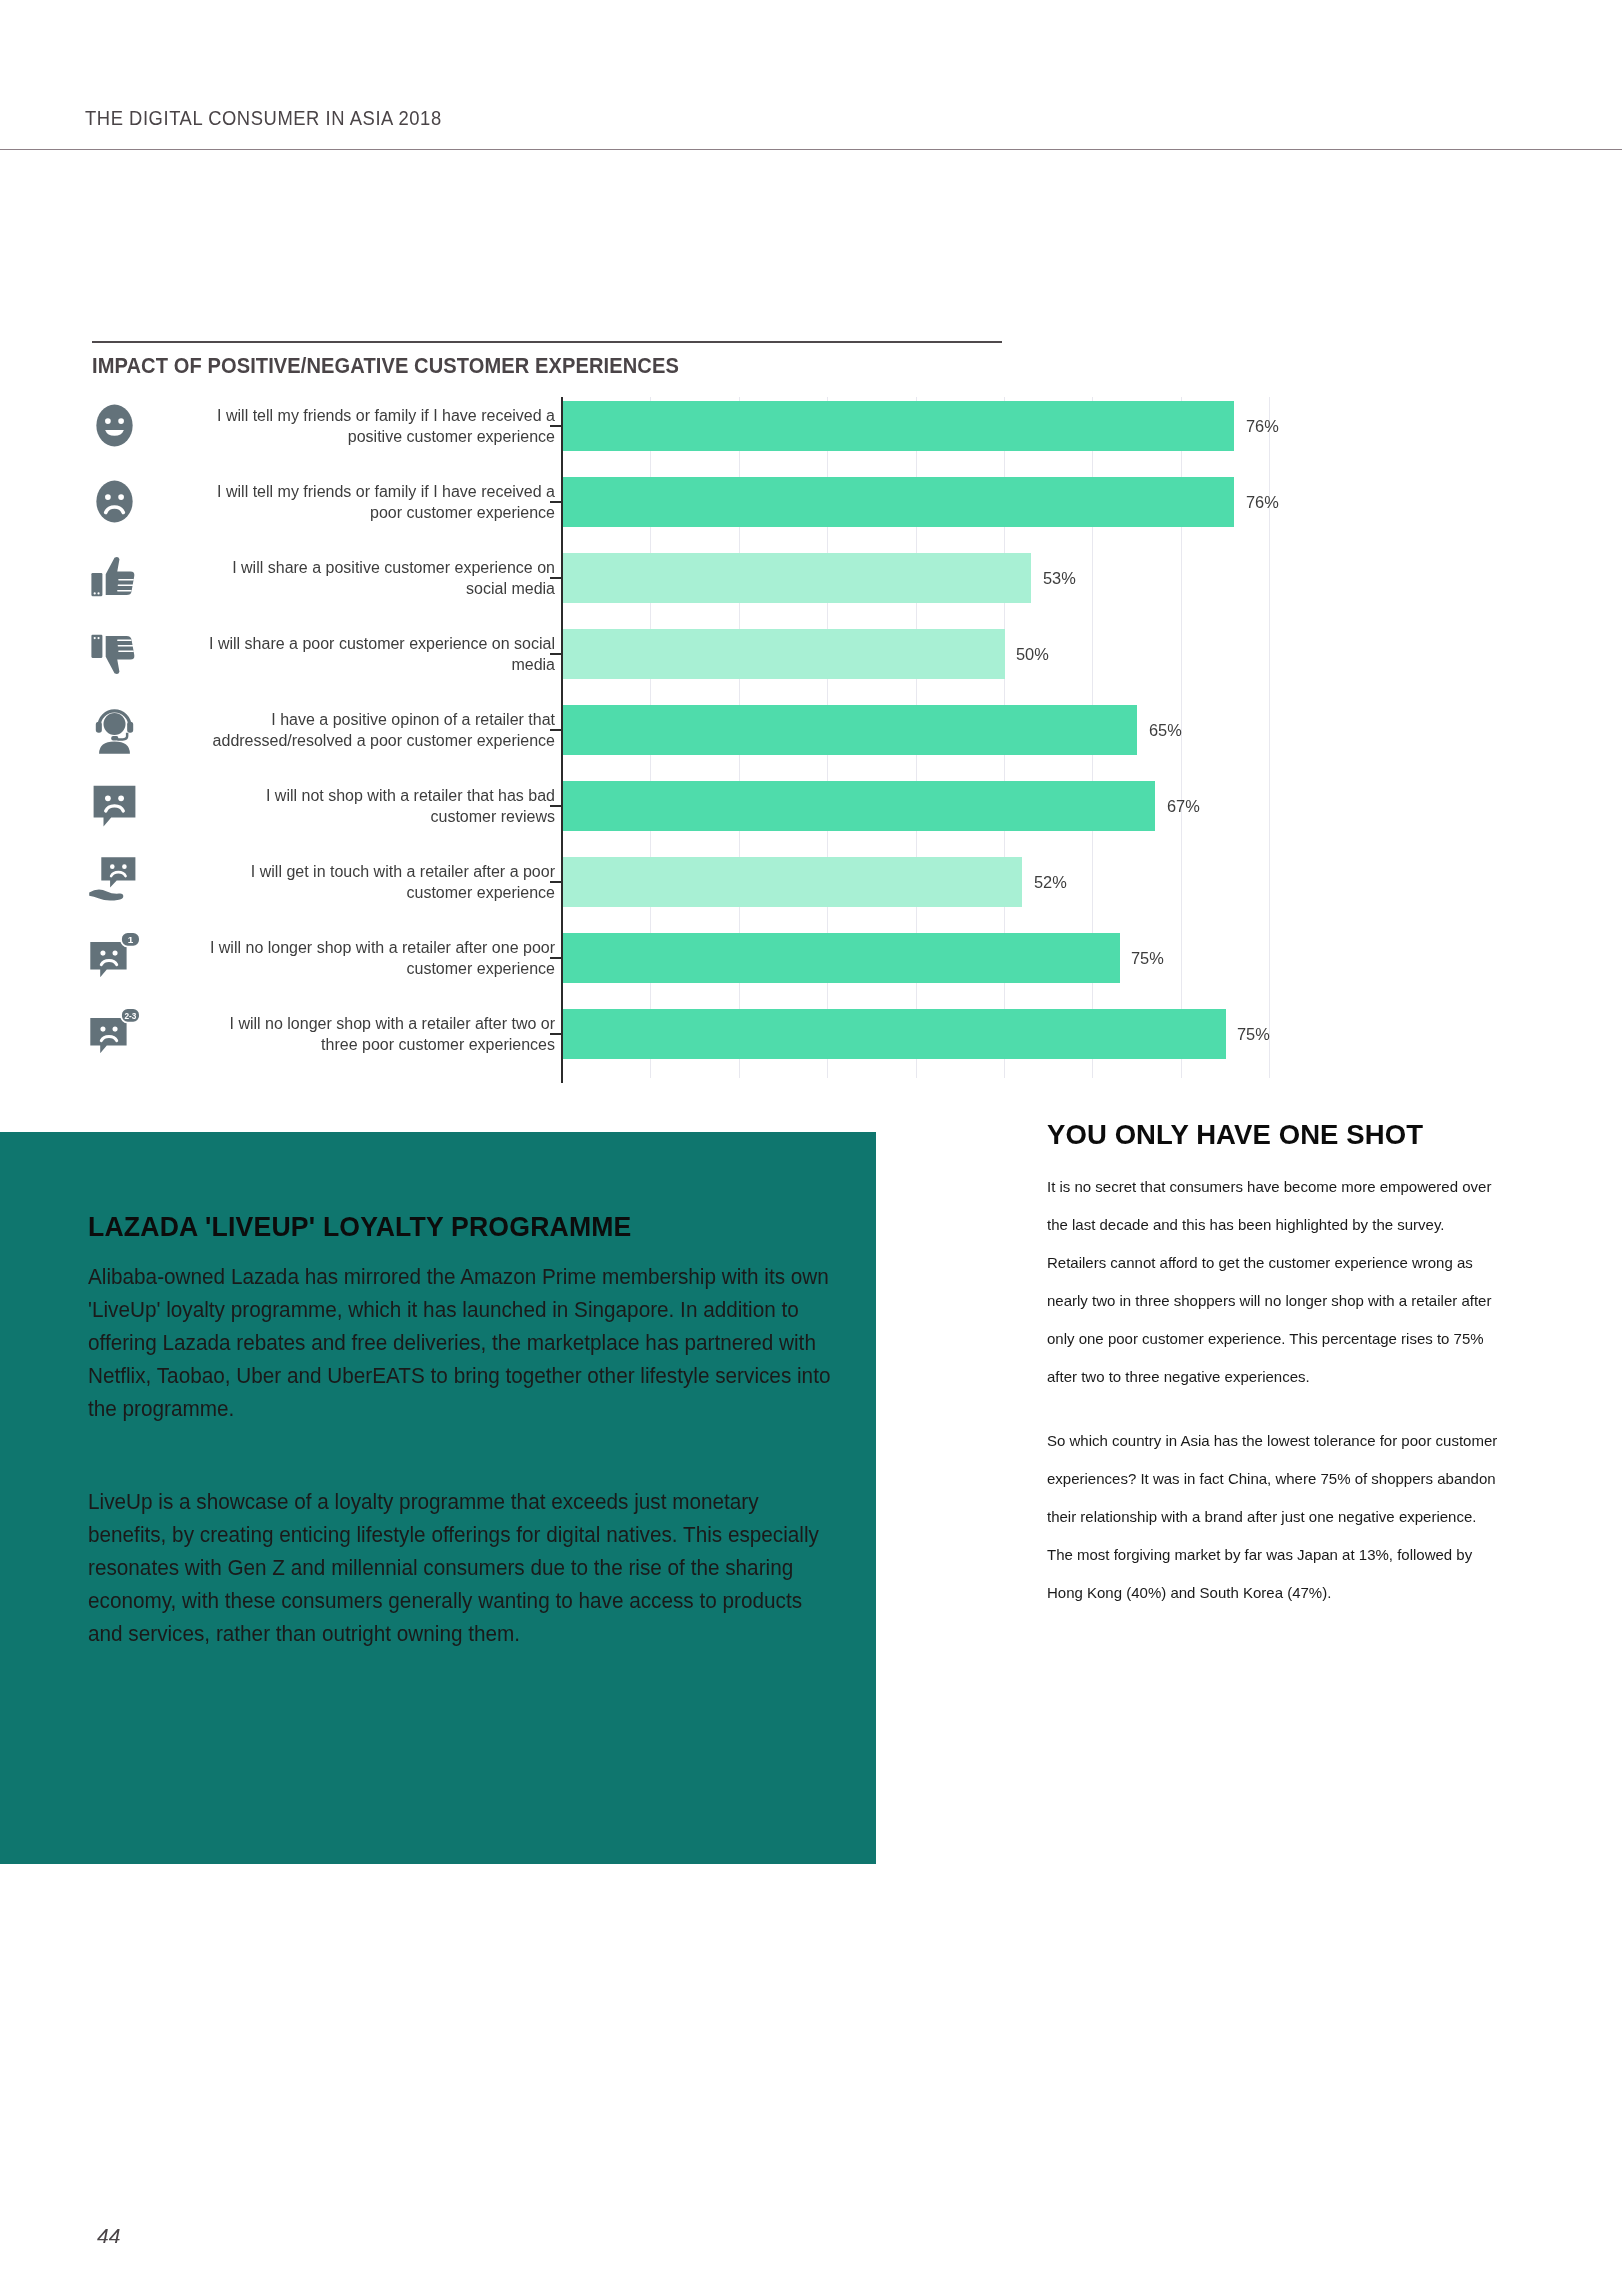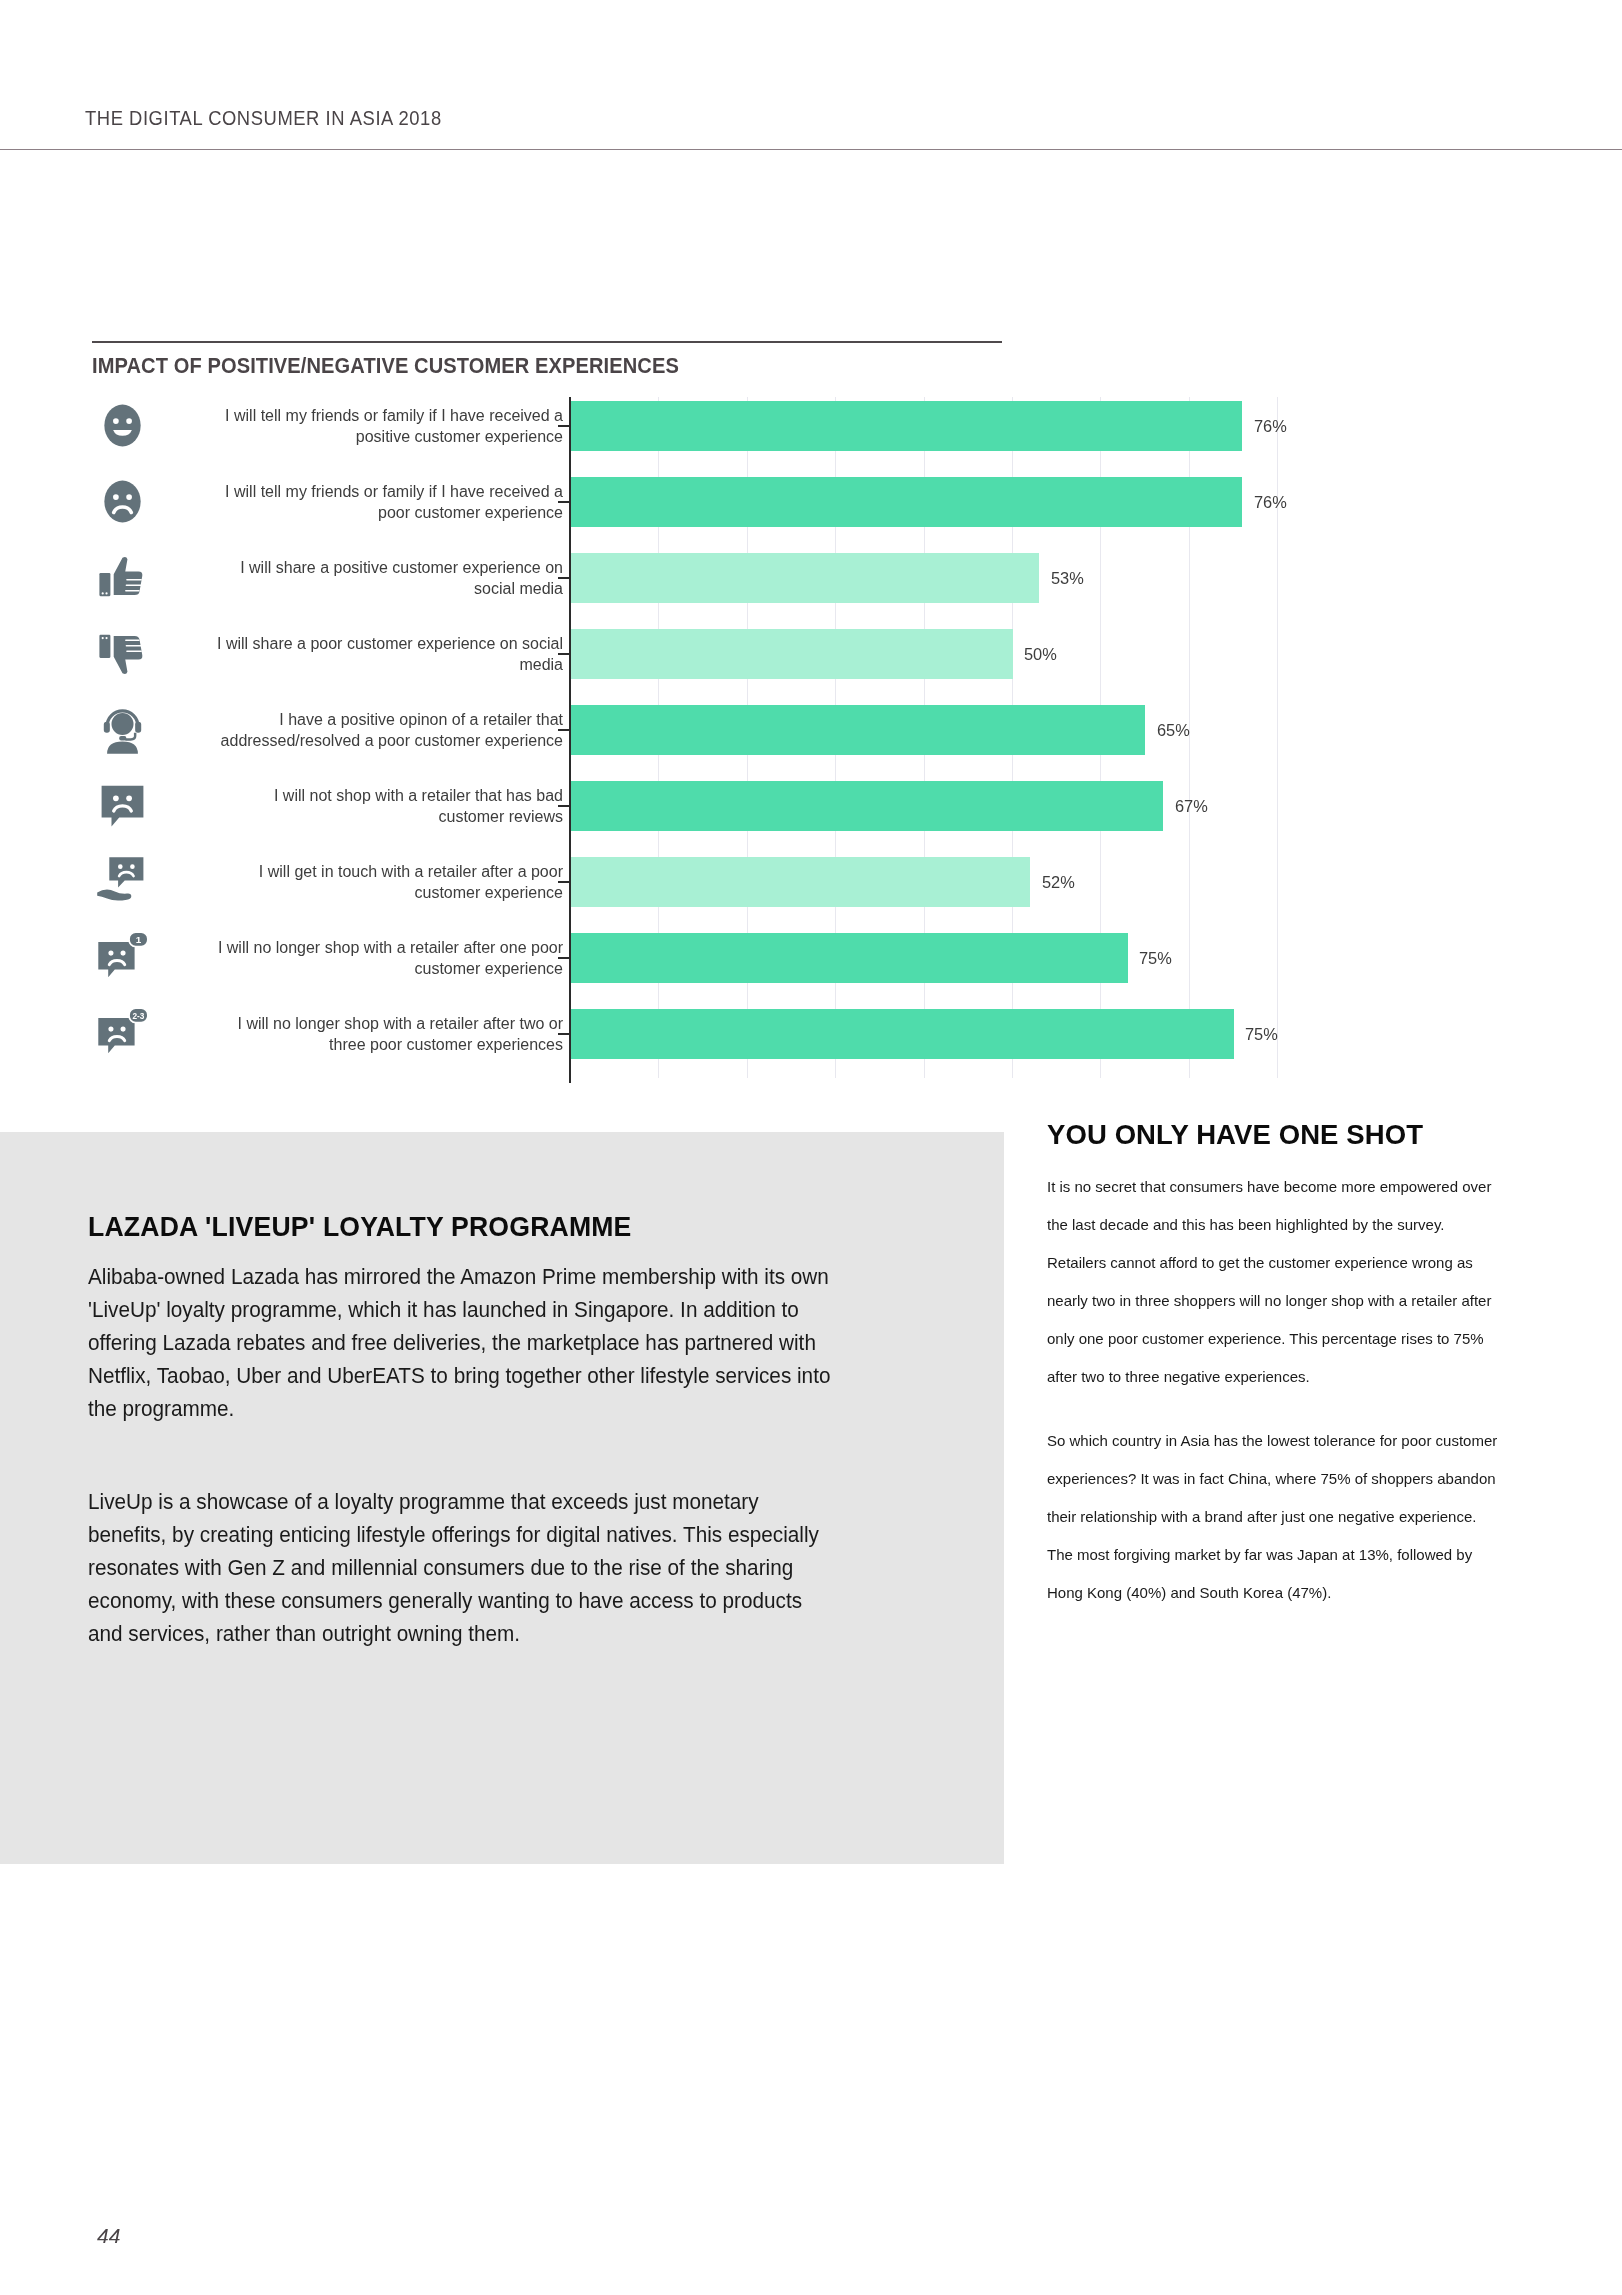--- a/index.html
+++ b/index.html
@@ -69,21 +69,21 @@
     font-weight: bold;
     color: #4a4447;
     letter-spacing: 0.1px;
     white-space: nowrap;
     transform: scaleX(0.93);
     transform-origin: left center;
   }
 
   #plot-area {
     position: absolute;
-    left: 92px;
+    left: 84px;
     top: 71px;
     width: 1348px;
     height: 694px;
   }
 
   
   #grid-layer {
     position: absolute;
     left: 478px;
     top: 5.2px;
@@ -161,23 +161,23 @@
     font-size: 16.4px;
     color: #3d3d3d;
     white-space: nowrap;
   }
 
   
   #feature-box {
     position: absolute;
     left: 0;
     top: 1132px;
-    width: 1004px;
+    width: 876px;
     height: 732px;
-    background: #e5e5e5;
+    background: #0f766e;
   }
   #feature-heading {
     position: absolute;
     left: 88px;
     top: 79px;
     width: 864px;
     font-size: 28px;
     font-weight: bold;
     color: #0c0c0c;
     letter-spacing: 0.2px;

